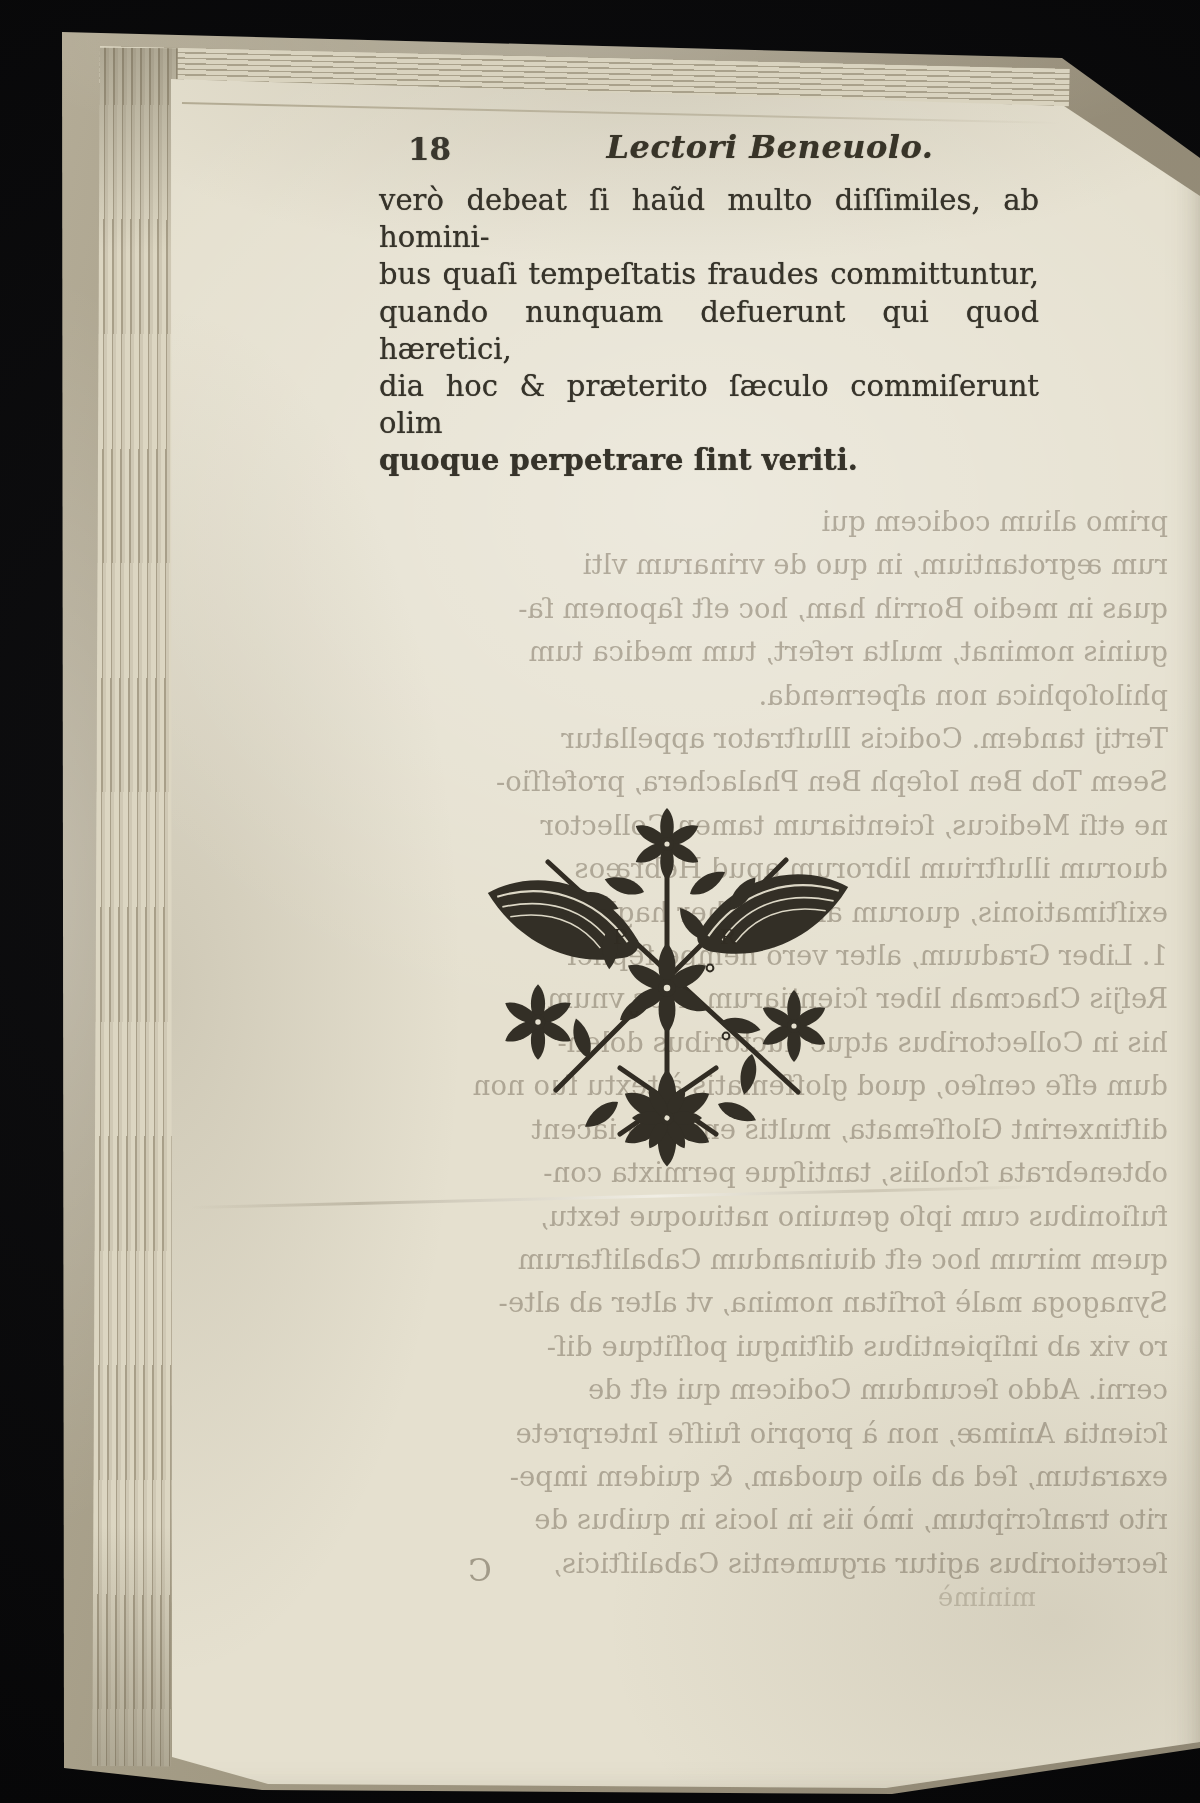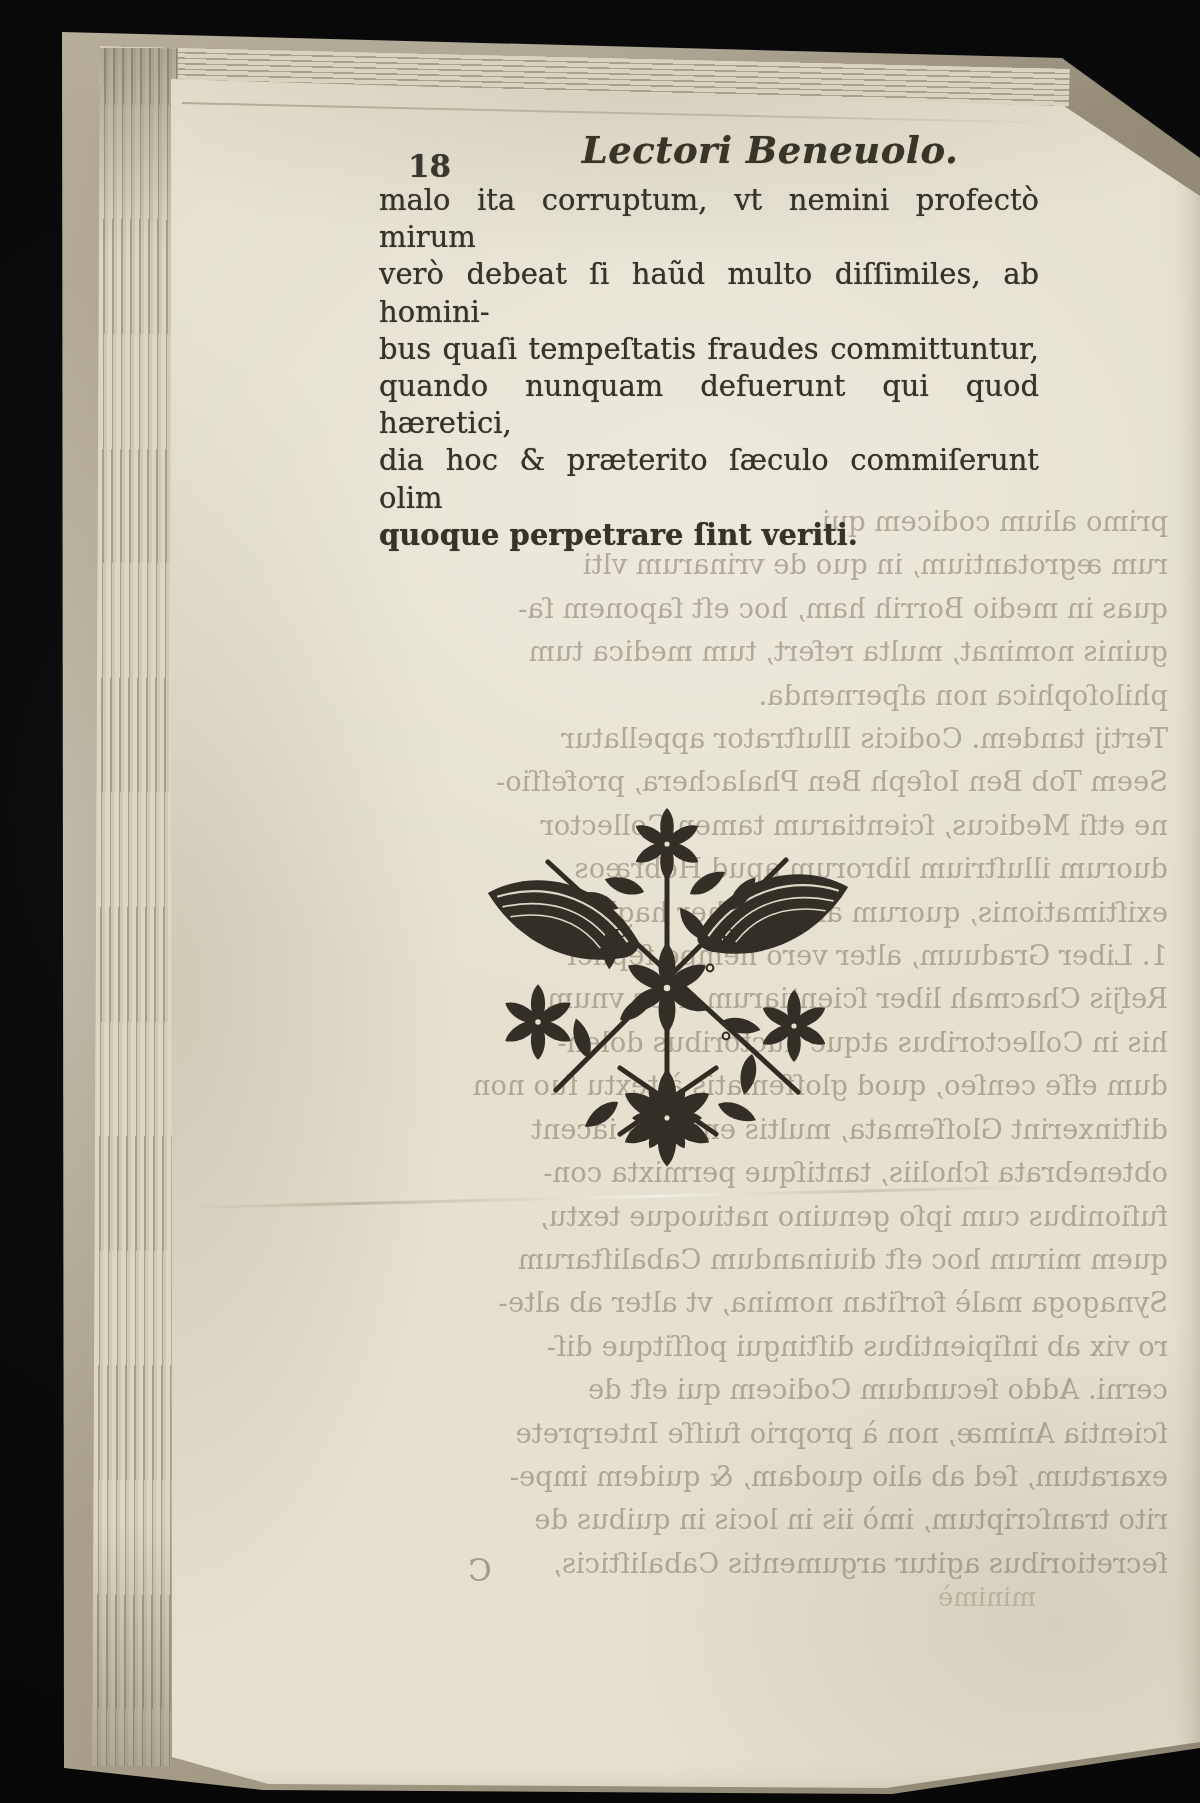--- a/index.html
+++ b/index.html
@@ -30,23 +30,23 @@
       radial-gradient(ellipse 800px 260px at 55% 4%, rgba(118,108,84,.18), transparent 75%),
       #e5e0cf;
     box-shadow:inset 30px 0 40px -20px rgba(85,76,55,.55), inset 0 22px 34px -18px rgba(85,76,55,.5),
                inset -8px -14px 40px -18px rgba(85,76,55,.35);}
   #inner-edge-line{left:182px;top:102px;width:880px;height:2px;transform:rotate(1.3deg);transform-origin:left top;
     background:linear-gradient(90deg,rgba(148,138,110,.6),rgba(148,138,110,.35) 70%,transparent);}
   #crease{left:190px;top:1206px;width:850px;height:3px;transform:rotate(-1.4deg);transform-origin:left top;
     background:linear-gradient(90deg,transparent,rgba(120,110,88,.30) 20%,rgba(255,255,255,.45) 55%,rgba(120,110,88,.22) 80%,transparent);}
   
   .ink{fill:#332f26;}
-  #folio{left:408px;top:148px;font-size:31px;font-weight:bold;color:#3a372e;
+  #folio{left:408px;top:131px;font-size:31px;font-weight:bold;color:#3a372e;
     text-shadow:0 0 1px rgba(45,42,33,.6);}
-  #header{left:555px;top:128px;width:430px;text-align:center;font-size:37px;font-style:italic;font-weight:bold;
+  #header{left:555px;top:128px;width:430px;text-align:center;font-size:32px;font-style:italic;font-weight:bold;
     color:#383428;letter-spacing:.5px;text-shadow:0 0 1px rgba(45,42,33,.6);}
   #paragraph{left:379px;top:182px;width:660px;font-size:29px;line-height:37.2px;color:#36332a;
     text-shadow:0 0 .8px rgba(42,39,30,.75);}
   #paragraph .rline{position:relative;text-align:justify;text-align-last:justify;white-space:nowrap_off;}
   #paragraph .rline.last{text-align-last:left;font-weight:bold;}
   
   #verso{left:366px;top:500px;width:802px;font-size:27.5px;line-height:43.4px;color:rgba(108,99,80,.46);
     filter:blur(.5px);}
   #verso .vline{position:relative;transform:scaleX(-1);white-space:nowrap;overflow:hidden;}
   #sig-c{left:468px;top:1552px;font-size:31px;color:rgba(108,99,80,.55);transform:scaleX(-1);filter:blur(.4px);}
@@ -101,21 +101,20 @@
       <div class="vline">exaratum, ſed ab alio quodam, &amp; quidem impe-</div>
       <div class="vline">rito tranſcriptum, imò iis in locis in quibus de</div>
       <div class="vline">ſecretioribus agitur argumentis Cabaliſticis,</div>
     </div>
     <div id="sig-c">C</div>
     <div id="catchword">minimè</div>
 
     <div id="folio">18</div>
     <div id="header">Lectori Beneuolo.</div>
     <div id="paragraph">
-      <div class="rline">malo ita corruptum, vt nemini profectò mirum</div>
       <div class="rline">verò debeat ſi haũd multo diſſimiles, ab homini-</div>
       <div class="rline">bus quaſi tempeſtatis fraudes committuntur,</div>
       <div class="rline">quando nunquam defuerunt qui quod hæretici,</div>
       <div class="rline">dia hoc &amp; præterito ſæculo commiſerunt olim</div>
       <div class="rline last">quoque perpetrare ſint veriti.</div>
     </div>
 
     <svg id="ornament" viewBox="0 0 398 396">
       <defs>
         <g id="petal">

